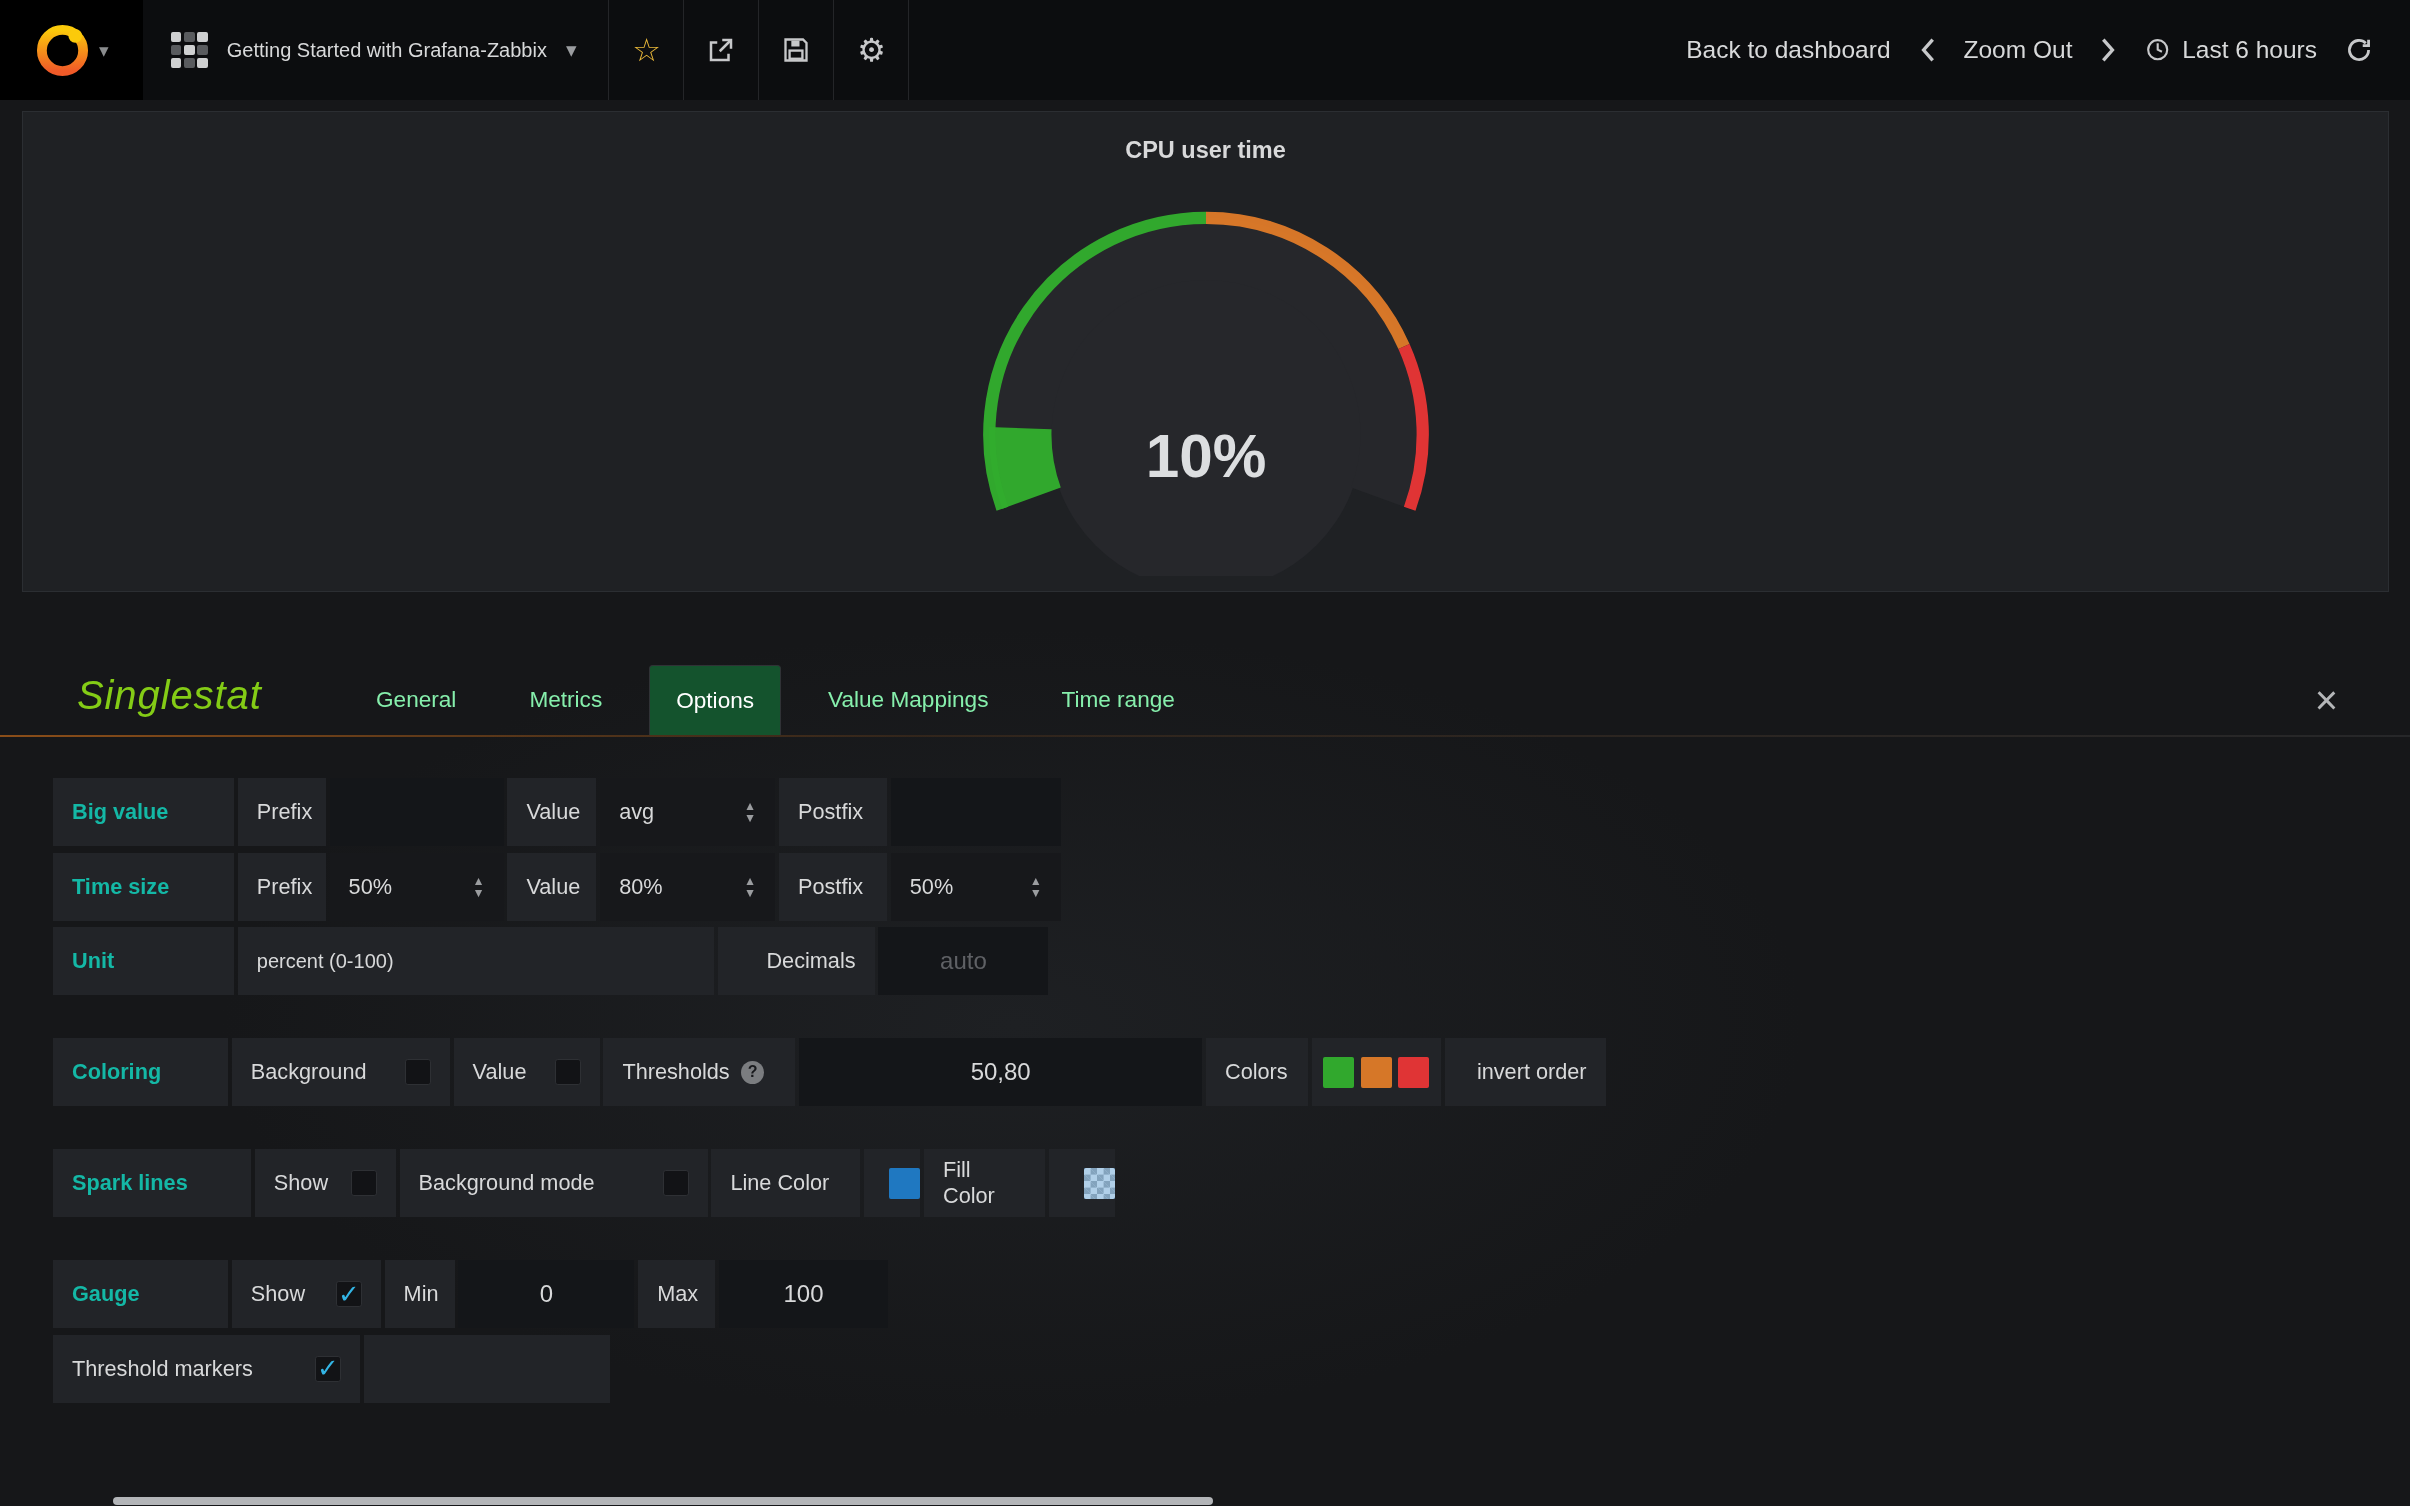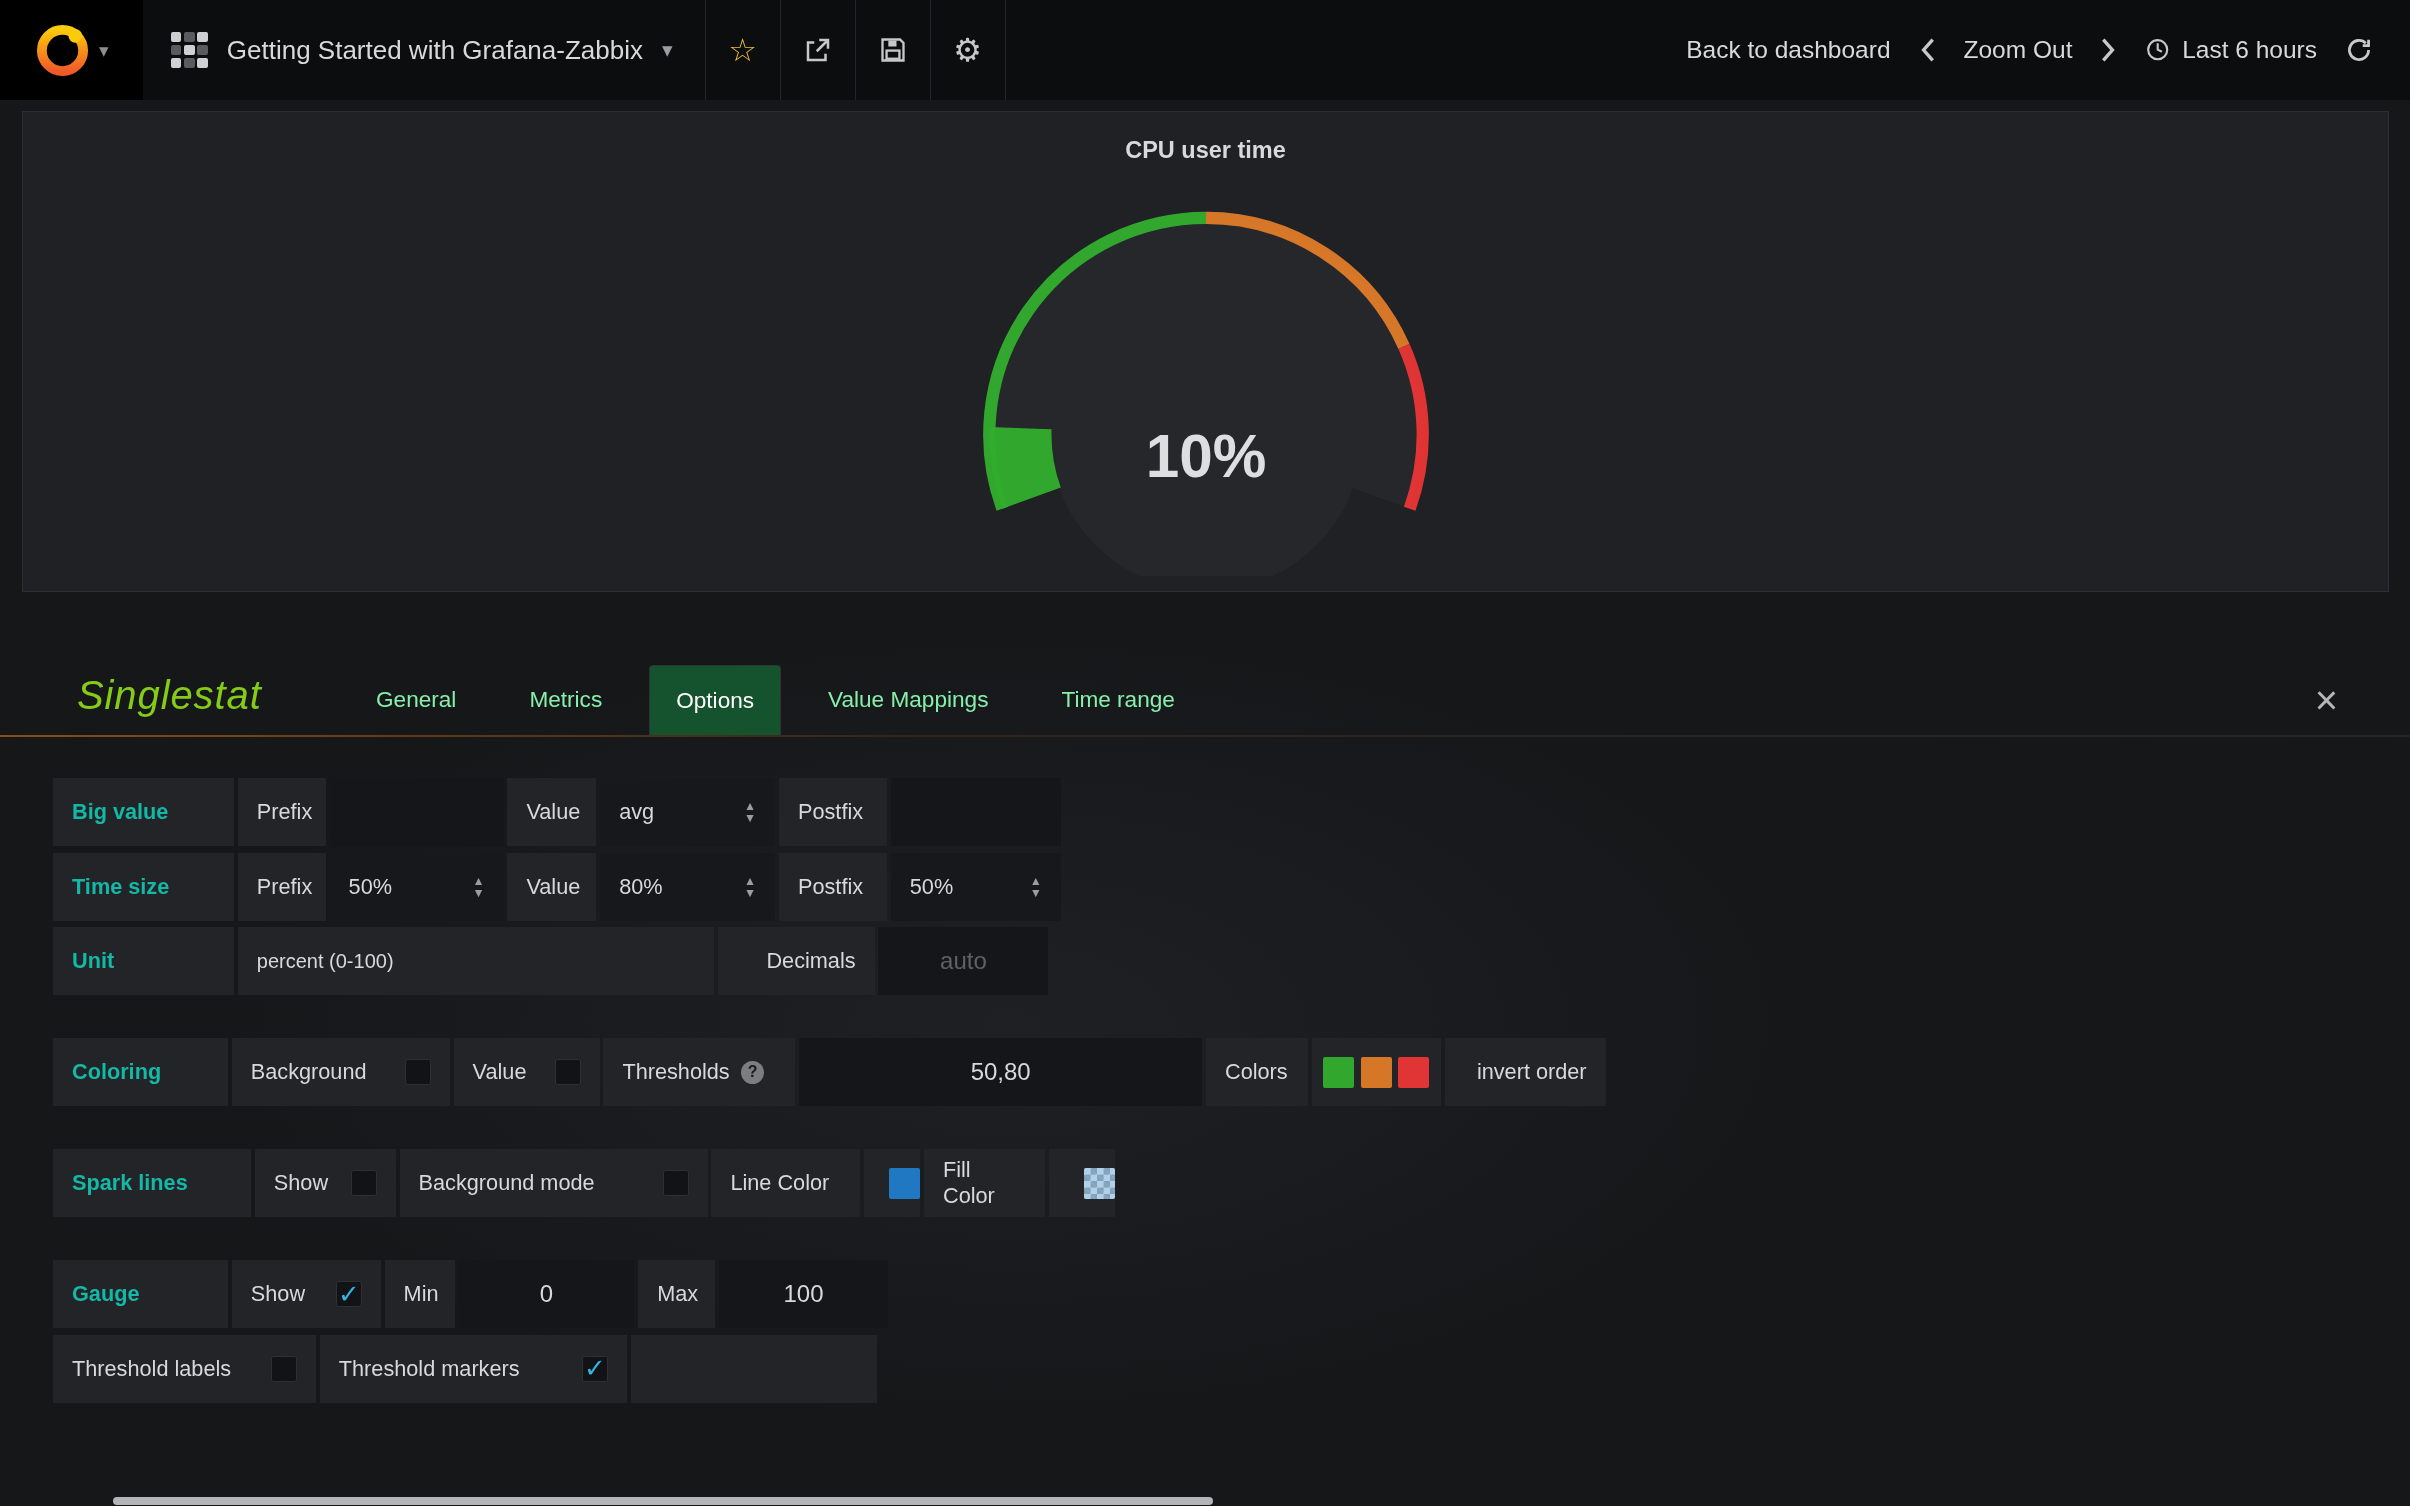--- a/index.html
+++ b/index.html
@@ -14,21 +14,21 @@
   }
 
   
   .navbar { height:100px; background:#0c0d0f; display:flex; align-items:stretch; }
   .logo-block { width:143px; background:#000; display:flex; align-items:center; justify-content:center; gap:9.4px; cursor:pointer; }
   .logo-caret { color:#8a8c8e; font-size:19px; }
   .dash-nav { display:flex; align-items:center; gap:19px; padding:0 32px 0 28px; border-right:0.9px solid #242528; cursor:pointer; }
   .grid-icon { display:grid; grid-template-columns:repeat(3,10.4px); grid-template-rows:repeat(3,10.4px); gap:2.8px; }
   .grid-icon span { width:10.4px; height:10.4px; border-radius:1.9px; background:#cfd0d1; }
   .grid-icon span:nth-child(even) { background:#595b5e; }
-  .dash-title { font-size:26px; color:#d8d9da; }
+  .dash-title { font-size:20px; color:#d8d9da; }
   .dash-caret { color:#9b9da0; font-size:21px; }
   .icon-btn { width:75px; display:flex; align-items:center; justify-content:center; border-right:0.9px solid #242528; cursor:pointer; }
   .star-glyph { font-size:32px; color:#eab839; line-height:1; }
   .gear-glyph { font-size:32px; color:#c7c8ca; line-height:1; }
   .navbar-right { margin-left:auto; display:flex; align-items:center; gap:28px; padding-right:38px; }
   .nav-text-btn { font-size:24.5px; color:#d8d9da; cursor:pointer; }
   .time-picker { display:flex; align-items:center; gap:11.3px; cursor:pointer; }
   .chev { display:flex; align-items:center; cursor:pointer; }
 
   
@@ -334,24 +334,20 @@
       <div class="cell inputc" style="width:176px">
         <input value="0" style="">
       </div>
       <div class="cell" style="width:77px">Max</div>
       <div class="cell inputc" style="width:169px">
         <input value="100" style="">
       </div>
     </div>
 
     <div class="row">
-      <div class="cell" style="width:263px">
-        <span>Threshold labels</span>
-        <span class="checkbox"></span>
-      </div>
       <div class="cell" style="width:307px">
         <span>Threshold markers</span>
         <span class="checkbox checked">✓</span>
       </div>
       <div class="cell" style="width:246px"></div>
     </div>
   </div>
 </div>
 
 <div class="hscrollbar"></div>

